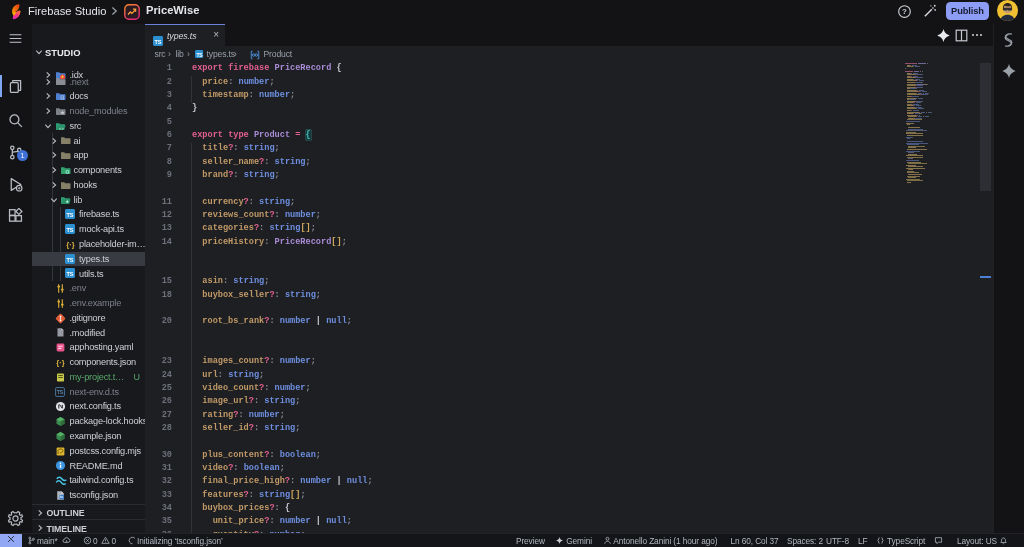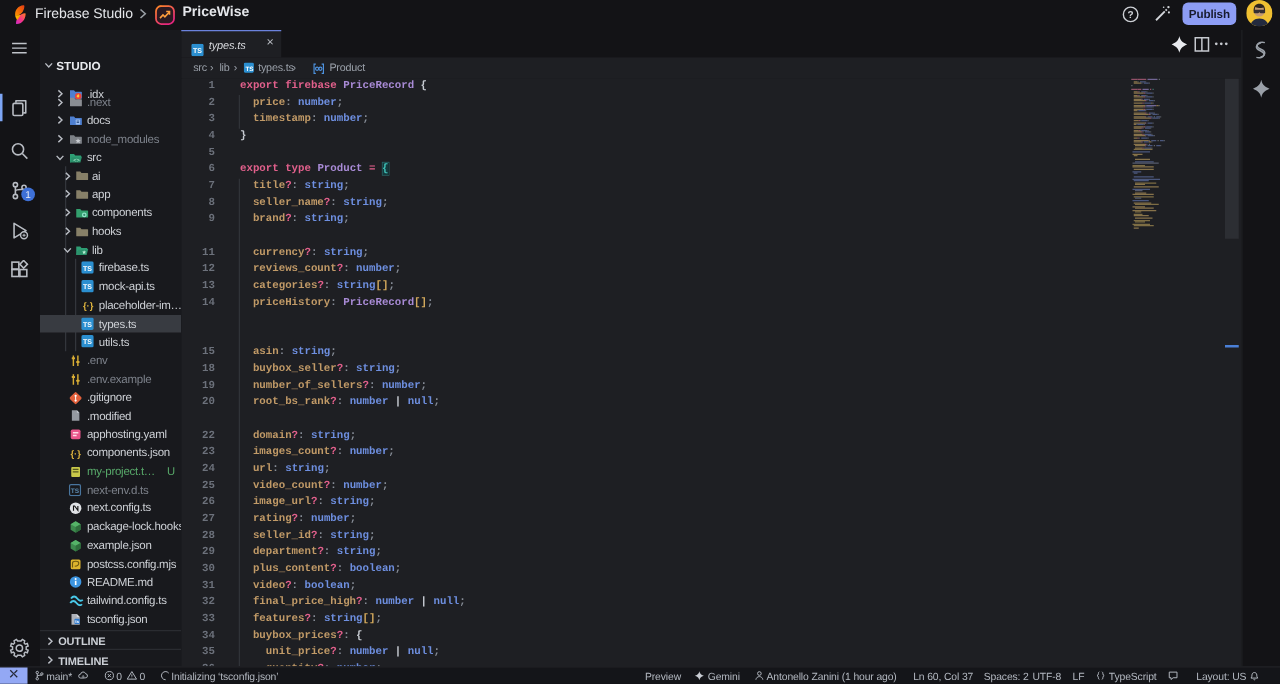--- a/index.html
+++ b/index.html
@@ -616,30 +616,27 @@
 <div class="cl" style="top:65.9px"><span class="ln">6</span><span class="ct"><span class="k">export</span> <span class="k">type</span> <span class="y">Product</span> <span class="k">=</span> <span class="m">{</span></span></div>
 <div class="cl" style="top:79.2px"><span class="ln">7</span><span class="ct">  <span class="p">title</span><span class="k">?</span><span class="g">:</span> <span class="t">string</span><span class="g">;</span></span></div>
 <div class="cl" style="top:92.5px"><span class="ln">8</span><span class="ct">  <span class="p">seller_name</span><span class="k">?</span><span class="g">:</span> <span class="t">string</span><span class="g">;</span></span></div>
 <div class="cl" style="top:105.9px"><span class="ln">9</span><span class="ct">  <span class="p">brand</span><span class="k">?</span><span class="g">:</span> <span class="t">string</span><span class="g">;</span></span></div>
 <div class="cl" style="top:132.5px"><span class="ln">11</span><span class="ct">  <span class="p">currency</span><span class="k">?</span><span class="g">:</span> <span class="t">string</span><span class="g">;</span></span></div>
 <div class="cl" style="top:145.8px"><span class="ln">12</span><span class="ct">  <span class="p">reviews_count</span><span class="k">?</span><span class="g">:</span> <span class="t">number</span><span class="g">;</span></span></div>
 <div class="cl" style="top:159.1px"><span class="ln">13</span><span class="ct">  <span class="p">categories</span><span class="k">?</span><span class="g">:</span> <span class="t">string</span><span class="b">[]</span><span class="g">;</span></span></div>
 <div class="cl" style="top:172.5px"><span class="ln">14</span><span class="ct">  <span class="p">priceHistory</span><span class="g">:</span> <span class="y">PriceRecord</span><span class="b">[]</span><span class="g">;</span></span></div>
 <div class="cl" style="top:212.4px"><span class="ln">15</span><span class="ct">  <span class="p">asin</span><span class="g">:</span> <span class="t">string</span><span class="g">;</span></span></div>
 <div class="cl" style="top:225.7px"><span class="ln">18</span><span class="ct">  <span class="p">buybox_seller</span><span class="k">?</span><span class="g">:</span> <span class="t">string</span><span class="g">;</span></span></div>
-<div class="cl" style="top:239.1px"><span class="ln">19</span><span class="ct">  <span class="p">number_of_sellers</span><span class="k">?</span><span class="g">:</span> <span class="t">number</span><span class="g">;</span></span></div>
 <div class="cl" style="top:252.4px"><span class="ln">20</span><span class="ct">  <span class="p">root_bs_rank</span><span class="k">?</span><span class="g">:</span> <span class="t">number</span> <span class="w">|</span> <span class="t">null</span><span class="g">;</span></span></div>
-<div class="cl" style="top:279.0px"><span class="ln">22</span><span class="ct">  <span class="p">domain</span><span class="k">?</span><span class="g">:</span> <span class="t">string</span><span class="g">;</span></span></div>
 <div class="cl" style="top:292.3px"><span class="ln">23</span><span class="ct">  <span class="p">images_count</span><span class="k">?</span><span class="g">:</span> <span class="t">number</span><span class="g">;</span></span></div>
 <div class="cl" style="top:305.7px"><span class="ln">24</span><span class="ct">  <span class="p">url</span><span class="g">:</span> <span class="t">string</span><span class="g">;</span></span></div>
 <div class="cl" style="top:319.0px"><span class="ln">25</span><span class="ct">  <span class="p">video_count</span><span class="k">?</span><span class="g">:</span> <span class="t">number</span><span class="g">;</span></span></div>
 <div class="cl" style="top:332.3px"><span class="ln">26</span><span class="ct">  <span class="p">image_url</span><span class="k">?</span><span class="g">:</span> <span class="t">string</span><span class="g">;</span></span></div>
 <div class="cl" style="top:345.6px"><span class="ln">27</span><span class="ct">  <span class="p">rating</span><span class="k">?</span><span class="g">:</span> <span class="t">number</span><span class="g">;</span></span></div>
 <div class="cl" style="top:358.9px"><span class="ln">28</span><span class="ct">  <span class="p">seller_id</span><span class="k">?</span><span class="g">:</span> <span class="t">string</span><span class="g">;</span></span></div>
-<div class="cl" style="top:372.3px"><span class="ln">29</span><span class="ct">  <span class="p">department</span><span class="k">?</span><span class="g">:</span> <span class="t">string</span><span class="g">;</span></span></div>
 <div class="cl" style="top:385.6px"><span class="ln">30</span><span class="ct">  <span class="p">plus_content</span><span class="k">?</span><span class="g">:</span> <span class="t">boolean</span><span class="g">;</span></span></div>
 <div class="cl" style="top:398.9px"><span class="ln">31</span><span class="ct">  <span class="p">video</span><span class="k">?</span><span class="g">:</span> <span class="t">boolean</span><span class="g">;</span></span></div>
 <div class="cl" style="top:412.2px"><span class="ln">32</span><span class="ct">  <span class="p">final_price_high</span><span class="k">?</span><span class="g">:</span> <span class="t">number</span> <span class="w">|</span> <span class="t">null</span><span class="g">;</span></span></div>
 <div class="cl" style="top:425.5px"><span class="ln">33</span><span class="ct">  <span class="p">features</span><span class="k">?</span><span class="g">:</span> <span class="t">string</span><span class="b">[]</span><span class="g">;</span></span></div>
 <div class="cl" style="top:438.9px"><span class="ln">34</span><span class="ct">  <span class="p">buybox_prices</span><span class="k">?</span><span class="g">:</span> <span class="w">{</span></span></div>
 <div class="cl" style="top:452.2px"><span class="ln">35</span><span class="ct">    <span class="p">unit_price</span><span class="k">?</span><span class="g">:</span> <span class="t">number</span> <span class="w">|</span> <span class="t">null</span><span class="g">;</span></span></div>
 <div class="cl" style="top:465.5px"><span class="ln">36</span><span class="ct">    <span class="p">quantity</span><span class="k">?</span><span class="g">:</span> <span class="t">number</span><span class="g">;</span></span></div>
   <div id="minimap">
         <i style="top:0.2px;left:760.0px;width:4.5px;background:#9c5670"></i>
 <i style="top:0.2px;left:765.2px;width:6.8px;background:#9c5670"></i>

